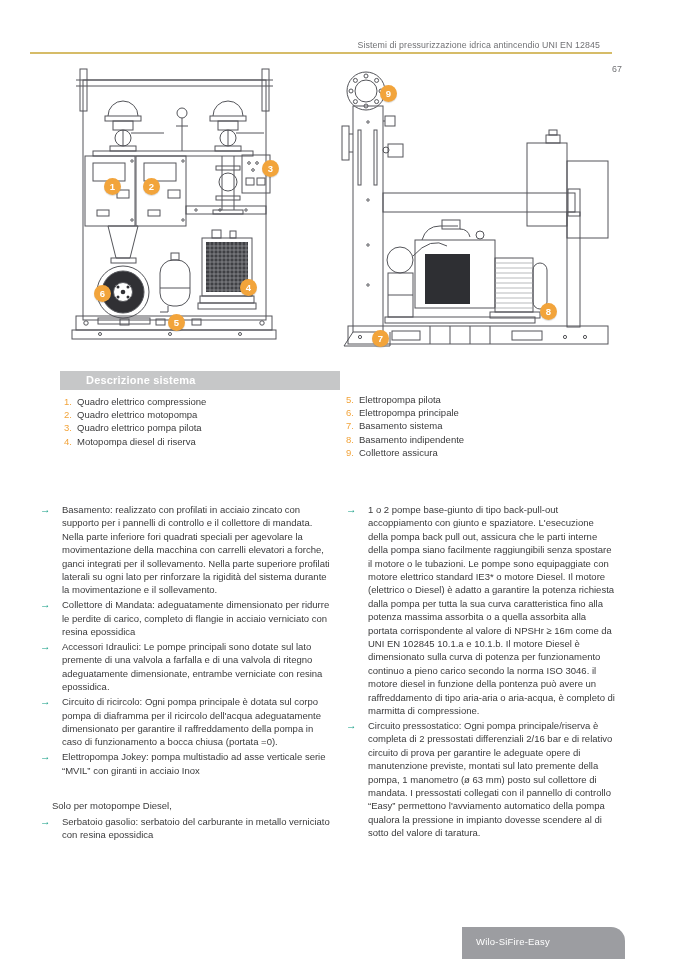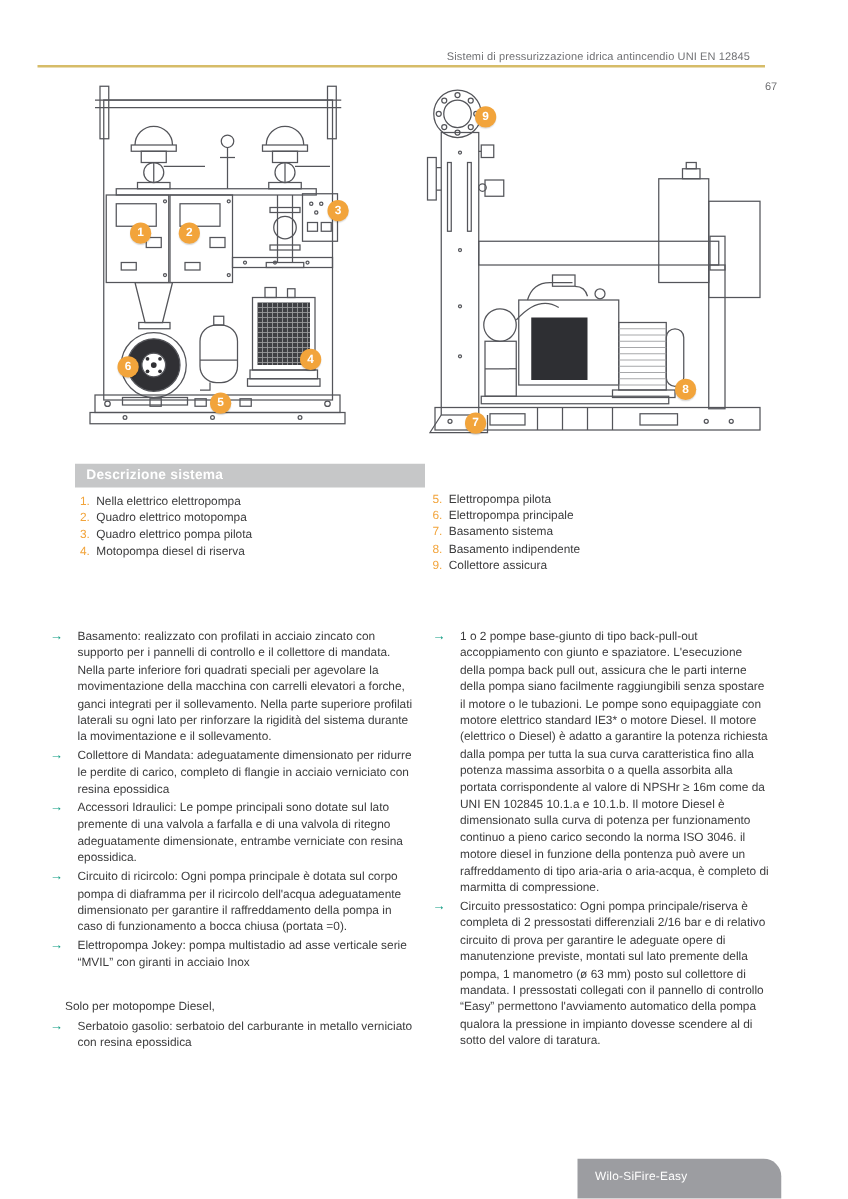--- a/index.html
+++ b/index.html
@@ -27,21 +27,21 @@
   
   .side-tab { position:absolute; left:639px; top:236px; width:39px; height:152px;
               background:#0e9c82; border-top-left-radius:13px; border-bottom-left-radius:13px;
               display:flex; align-items:center; justify-content:center; }
   .side-tab span { writing-mode:vertical-rl; transform:rotate(180deg); color:#fff;
                    font-size:7.8px; font-weight:bold; letter-spacing:.2px; white-space:nowrap; }
 
   
   .section-bar { position:absolute; left:60px; width:280px; height:19px; background:#c6c7c8; }
   .section-bar span { display:block; color:#fff; font-weight:bold; font-size:11px;
-                      line-height:19px; padding-left:9px; letter-spacing:.2px; }
+                      line-height:19px; padding-left:26px; letter-spacing:.2px; }
 
   
   .legend { position:absolute; font-size:9.5px; color:#3b3b3c; }
   .legend-left  { left:64px;  top:395px; }
   .legend-right { left:346px; top:393px; }
   .legend-row { display:flex; height:13.2px; line-height:13.2px; }
   .lnum { color:#f2a43b; width:13px; flex:0 0 13px; }
 
   
   .col { position:absolute; top:503px; font-size:9.5px; line-height:13.4px; color:#3b3b3c; }
@@ -234,21 +234,21 @@
     <span>Pressurizzazione idrica per antincendio</span>
   </div>
 
   <div class="section-bar" style="top:371px">
     <span>Descrizione sistema</span>
   </div>
 
   <div class="legend legend-left">
     <div class="legend-row">
       <span class="lnum">1.</span>
-      <span class="llab">Nella elettrico elettropompa</span>
+      <span class="llab">Quadro elettrico compressione</span>
     </div>
     <div class="legend-row">
       <span class="lnum">2.</span>
       <span class="llab">Quadro elettrico motopompa</span>
     </div>
     <div class="legend-row">
       <span class="lnum">3.</span>
       <span class="llab">Quadro elettrico pompa pilota</span>
     </div>
     <div class="legend-row">

